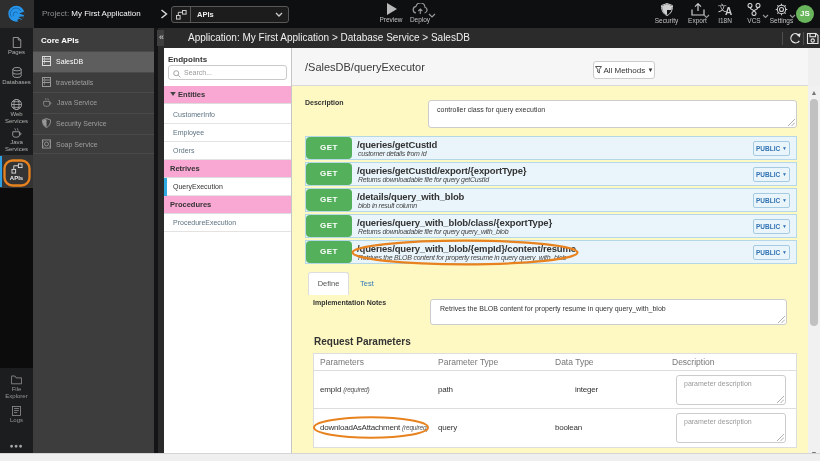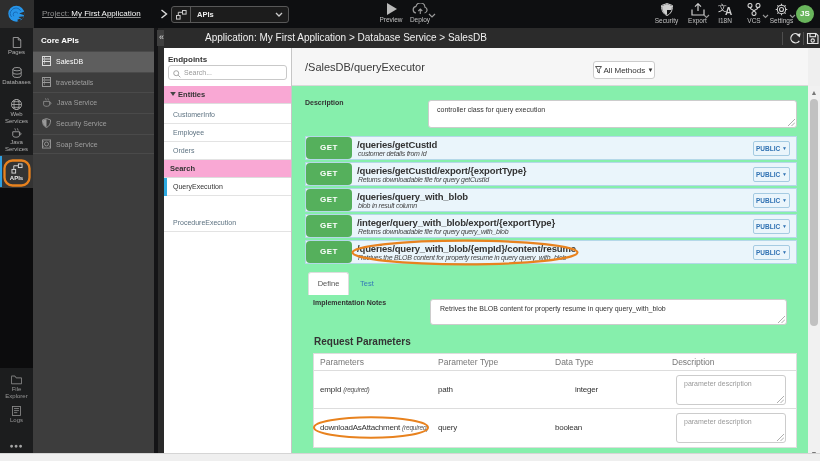--- a/index.html
+++ b/index.html
@@ -1,21 +1,21 @@
 <!DOCTYPE html>
 <html><head>
 <meta charset="utf-8">
 <style>
 * { margin:0; padding:0; box-sizing:border-box; }
 html,body { width:820px; height:461px; overflow:hidden; font-family:"Liberation Sans", sans-serif; background:#efefef; }
 .abs { position:absolute; }
 
 #topbar { left:0; top:0; width:820px; height:28px; background:#0e0f11; }
 #logobox { left:0; top:0; width:34px; height:28px; background:#2e2e2e; }
-#projlabel { left:42px; top:0; height:16px; line-height:28px; font-size:8px; color:#909090; white-space:nowrap;text-decoration:underline; }
+#projlabel { left:42px; top:0; height:16px; line-height:28px; font-size:8px; color:#909090; white-space:nowrap; }
 #projlabel b { color:#fafafa; font-weight:normal; font-size:8px; }
 .topchev { left:160px; top:9px; }
 #apidrop { left:171px; top:6px; width:118px; height:17px; border:1px solid #585858; border-radius:3px; background:#1c1c1c; }
 #apidrop .icn { position:absolute; left:0; top:0; width:19px; height:15px; border-right:1px solid #585858; }
 #apidrop .txt { position:absolute; left:25px; top:0; height:15px; line-height:15px; font-size:7.5px; font-weight:bold; color:#eee; }
 #apidrop .chv { position:absolute; right:5px; top:5px; }
 .topgroup { top:3px; text-align:center; color:#c9c9c9; }
 .topgroup svg { display:block; margin:0 auto 1px; }
 .topgroup .lbl { font-size:6.5px; color:#c2c2c2; margin-top:1px; white-space:nowrap; }
 
@@ -30,33 +30,33 @@
 #corepanel { left:33px; top:28px; width:121px; height:425px; background:#3d3d3d; }
 #coretitle { left:8px; top:8px; font-size:8px; font-weight:bold; color:#fff; }
 .corerow { left:0; width:121px; height:21px; border-top:1px solid #4a4a4a; color:#9f9f9f; font-size:7px; line-height:20px; }
 .corerow svg { vertical-align:-2px; margin-left:9px; margin-right:5px; }
 .corerow.sel { background:#5e5e5e; color:#fff; }
 #blackdiv { left:154px; top:28px; width:4px; height:425px; background:#141416; }
 #strip { left:158px; top:28px; width:6px; height:425px; background:#2a2a2a; }
 #collbtn { left:157px; top:30px; width:9px; height:16px; background:#3f3f3f; color:#ddd; font-size:9px; line-height:15px; text-align:center; }
 
 #crumb { left:164px; top:28px; width:656px; height:20px; background:#2b2b2b; color:#f0f0f0; font-size:10px; line-height:20px; }
-#crumb .txt { position:absolute; left:24px;margin-left:17px; }
+#crumb .txt { position:absolute; left:24px; }
 
 #endpanel { left:164px; top:48px; width:128px; height:405px; background:#fff; border-right:1px solid #c6c6c6; }
 #endtitle { left:4px; top:7px; font-size:8px; font-weight:bold; color:#333; }
 #endsearch { left:4px; top:17px; width:119px; height:15px; white-space:nowrap; overflow:hidden; border:1px solid #c9c9c9; border-radius:3px; background:#fff; color:#999; font-size:7px; line-height:13px; }
 .endsec { left:0; width:127px; height:18px; background:#f9a8d4; border-bottom:1px solid #ddd; font-size:7.5px; font-weight:bold; color:#333; line-height:18px; }
 .endsec span { margin-left:6px; }
 .enditem { left:0; width:127px; height:18px; border-bottom:1px solid #e3e3e3; font-size:7px; color:#5d7281; line-height:18px; }
 .enditem span { margin-left:9px; }
 .enditem.sel { color:#333; }
 #qebar { left:0px; top:130px; width:3px; height:18px; background:#2eaae1; }
 
-#main { left:292px; top:48px; width:516px; height:405px; background:#86efac; }
+#main { left:292px; top:48px; width:516px; height:405px; background:#fef9c3; }
 #mainhead { left:0; top:0; width:516px; height:38px; background:#f6f6f6; border-bottom:1px solid #d9d9d9; }
 #maintitle { left:13px; top:13px; font-size:11px; color:#3a3a3a; }
 #methodbtn { left:301px; top:13px; width:62px; height:18px; border:1px solid #ccc; border-radius:3px; background:#fff; font-size:8px; color:#333; line-height:16px; text-align:center; white-space:nowrap; }
 #mainsearch { left:366px; top:13px; width:150px; height:18px; border:1px solid #ccc; border-radius:3px; background:#fff; font-size:8px; color:#999; line-height:16px; white-space:nowrap; overflow:hidden; letter-spacing:-0.1px; }
 #desclabel { left:13px; top:51px; font-size:7px; font-weight:bold; color:#333; }
 #descarea { left:136px; top:52px; width:369px; height:28px; border:1px solid #ccc; border-radius:3px; background:#fff; font-size:7px; color:#333; padding:5px 8px; }
 .getrow { left:13px; width:492px; height:24px; background:#eaf5fb; border:1px solid #b4d8e8; }
 .getbtn { position:absolute; left:0px; top:0px; width:46px; height:22px; background:#55b05c; border-radius:4px; color:#fff; font-size:8px; font-weight:bold; text-align:center; line-height:22px; letter-spacing:0.5px; }
 .getpath { position:absolute; left:51px; top:2px; font-size:9.5px; font-weight:bold; color:#333; white-space:nowrap; letter-spacing:-0.15px; }
 .getsub { position:absolute; left:52px; top:13px; font-size:7px; font-style:italic; color:#444; white-space:nowrap; letter-spacing:-0.25px; }
@@ -312,23 +312,24 @@
   <div class="abs" id="endsearch"><svg style="position:absolute;left:4px;top:3.5px" width="8" height="8" viewBox="0 0 9 9">
         <circle cx="3.6" cy="3.6" r="2.8" fill="none" stroke="#999"></circle>
         <path d="M5.8 5.8 L8.3 8.3" stroke="#999"></path>
       </svg><span style="margin-left:15px;">Search...</span></div>
   <div class="abs endsec" style="top:38px;"><span><svg width="6" height="4" viewBox="0 0 7 5" style="vertical-align:1px;">
           <path d="M0 0 L7 0 L3.5 5 Z" fill="#444"></path>
         </svg> Entities</span></div>
   <div class="abs enditem" style="top:58px;"><span>CustomerInfo</span></div>
   <div class="abs enditem" style="top:76px;"><span>Employee</span></div>
   <div class="abs enditem" style="top:94px;"><span>Orders</span></div>
-  <div class="abs endsec" style="top:112px;"><span>Search</span></div>
+  <div class="abs endsec" style="top:112px;"><span>Retrives</span></div>
   <div class="abs enditem sel" style="top:130px;"><span>QueryExecution</span></div>
   <div class="abs" id="qebar"></div>
+  <div class="abs endsec" style="top:148px;"><span>Procedures</span></div>
   <div class="abs enditem" style="top:166px;"><span>ProcedureExecution</span></div>
 </div>
 
 <div class="abs" id="main">
   <div class="abs" id="mainhead"></div>
   <div class="abs" id="maintitle">/SalesDB/queryExecutor</div>
   <div class="abs" id="methodbtn"><svg width="7" height="8" viewBox="0 0 7 8" style="vertical-align:-1px;">
         <path d="M0.5 0.5 L6.5 0.5 L4.3 3.5 L4.3 7 L2.7 6 L2.7 3.5 Z" fill="none" stroke="#555"></path>
       </svg> All Methods <span style="font-size:6px;vertical-align:1px;">▼</span></div>
   <div class="abs" id="desclabel">Description</div>
@@ -343,27 +344,27 @@
     <div class="pubbtn">PUBLIC <span style="font-size:5px;vertical-align:1px;">▼</span></div>
   </div>
   <div class="abs getrow" style="top:114px;">
     <div class="getbtn">GET</div>
     <div class="getpath">/queries/getCustId/export/{exportType}</div>
     <div class="getsub">Returns downloadable file for query getCustId</div>
     <div class="pubbtn">PUBLIC <span style="font-size:5px;vertical-align:1px;">▼</span></div>
   </div>
   <div class="abs getrow" style="top:140px;">
     <div class="getbtn">GET</div>
-    <div class="getpath">/queries/query_with_blob</div>
+    <div class="getpath">/details/query_with_blob</div>
     <div class="getsub">blob in result column</div>
     <div class="pubbtn">PUBLIC <span style="font-size:5px;vertical-align:1px;">▼</span></div>
   </div>
   <div class="abs getrow" style="top:166px;">
     <div class="getbtn">GET</div>
-    <div class="getpath">/integer/query_with_blob/export/{exportType}</div>
+    <div class="getpath">/queries/query_with_blob/class/{exportType}</div>
     <div class="getsub">Returns downloadable file for query query_with_blob</div>
     <div class="pubbtn">PUBLIC <span style="font-size:5px;vertical-align:1px;">▼</span></div>
   </div>
   <div class="abs getrow" style="top:192px;">
     <div class="getbtn">GET</div>
     <div class="getpath">/queries/query_with_blob/{empId}/content/resume</div>
     <div class="getsub">Retrives the BLOB content for property resume in query query_with_blob</div>
     <div class="pubbtn">PUBLIC <span style="font-size:5px;vertical-align:1px;">▼</span></div>
   </div>
 

